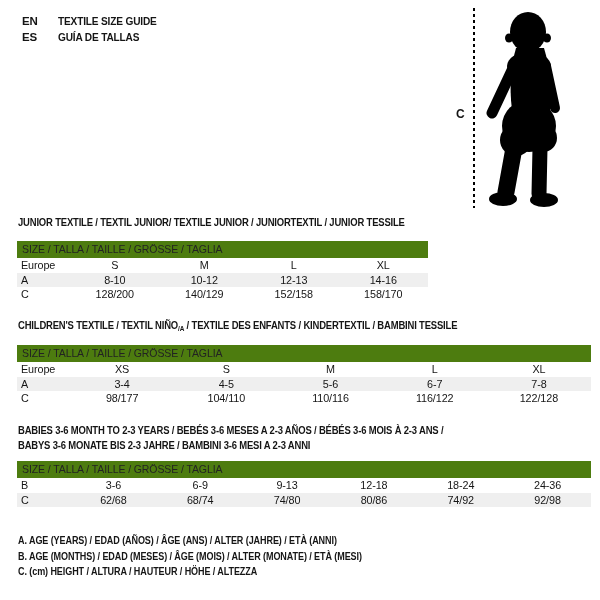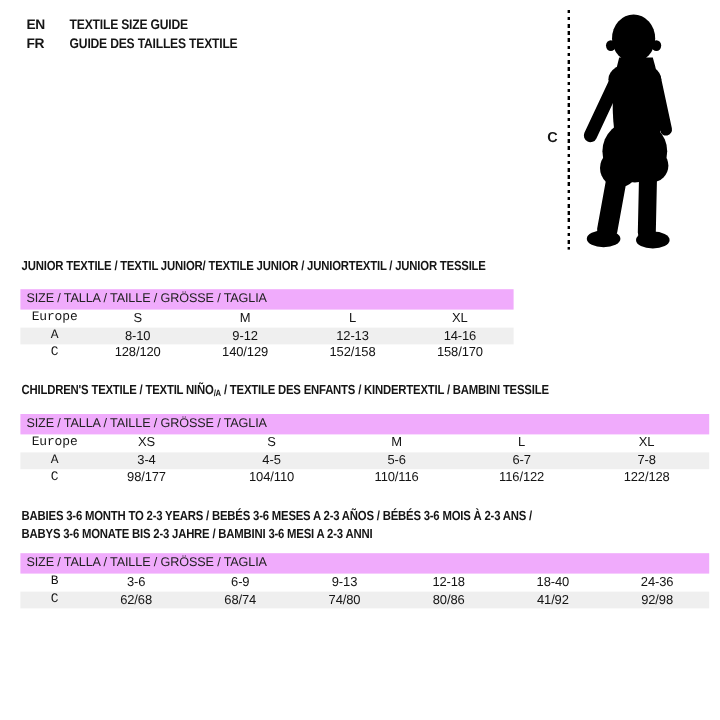--- a/index.html
+++ b/index.html
@@ -20,47 +20,47 @@
   .c-label { position:absolute; left:456px; top:107px; font-size:12px; font-weight:bold; }
   .baby { position:absolute; left:478px; top:8px; }
   
   .sec-title { position:absolute; left:18px; font-size:11px; font-weight:bold;
     white-space:nowrap; letter-spacing:-0.2px; line-height:14.5px;
     transform:scaleX(0.86); transform-origin:0 0; }
   .sub { font-size:7.5px; vertical-align:-2px; }
   
   .table { position:absolute; left:17px; }
   .t1 { width:411px; } .t2,.t3 { width:574px; }
-  .size-header { height:17px; line-height:17px; background:#f0abfc; color:#222;
+  .size-header { height:17px; line-height:17px; background:#4d7c0f; color:#222;
     font-size:10.5px; padding-left:5px; letter-spacing:-0.1px; }
   .trow { display:grid; height:14.5px; align-items:center; font-size:10.8px; letter-spacing:-0.1px; }
   .t1 .trow { grid-template-columns:53px repeat(4,1fr); }
   .t2 .trow { grid-template-columns:53px repeat(5,1fr); }
   .t3 .trow { grid-template-columns:53px repeat(6,1fr); }
   .trow.alt { background:#efefef; }
   .cell { text-align:center; }
-  .cell.label { text-align:center; padding-left:4px;font-family:Liberation Mono, monospace; }
+  .cell.label { text-align:left; padding-left:4px; }
   
   .footnotes { position:absolute; left:18px; top:533px; }
   .footnote { font-size:10.5px; font-weight:bold; line-height:15.5px; white-space:nowrap;
     transform:scaleX(0.86); transform-origin:0 50%; letter-spacing:-0.1px; }
 </style>
 </head>
 <body>
 
 <div class="page">
 
   <div class="lang-block">
     <div class="lang-row">
       <span class="lang-code">EN</span>
       <span class="lang-label">TEXTILE SIZE GUIDE</span>
     </div>
     <div class="lang-row">
-      <span class="lang-code">FR</span>
-      <span class="lang-label">GUIDE DES TAILLES TEXTILE</span>
+      <span class="lang-code">ES</span>
+      <span class="lang-label">GUÍA DE TALLAS</span>
     </div>
   </div>
 
   <div class="dotted-line"></div>
   <div class="c-label">C</div>
   <svg class="baby" width="88" height="200" viewBox="0 0 88 200">
     <g fill="#000000" stroke="none">
       <ellipse cx="50" cy="24" rx="18" ry="20"></ellipse>
       <ellipse cx="31" cy="30" rx="4" ry="4.5"></ellipse>
       <ellipse cx="69" cy="30" rx="4" ry="4.5"></ellipse>
@@ -84,27 +84,27 @@
     <div class="trow">
       <div class="cell label">Europe</div>
       <div class="cell">S</div>
       <div class="cell">M</div>
       <div class="cell">L</div>
       <div class="cell">XL</div>
     </div>
     <div class="trow alt">
       <div class="cell label">A</div>
       <div class="cell">8-10</div>
-      <div class="cell">9-12</div>
+      <div class="cell">10-12</div>
       <div class="cell">12-13</div>
       <div class="cell">14-16</div>
     </div>
     <div class="trow">
       <div class="cell label">C</div>
-      <div class="cell">128/120</div>
+      <div class="cell">128/200</div>
       <div class="cell">140/129</div>
       <div class="cell">152/158</div>
       <div class="cell">158/170</div>
     </div>
   </div>
 
   <div class="sec-title" style="top:318px"><span>CHILDREN'S TEXTILE / TEXTIL NIÑO</span><span class="sub">/A</span><span> / TEXTILE DES ENFANTS / KINDERTEXTIL / BAMBINI TESSILE</span></div>
   <div class="table t2" style="top:345px">
     <div class="size-header">SIZE / TALLA / TAILLE / GRÖSSE / TAGLIA</div>
     <div class="trow">
@@ -138,28 +138,33 @@
     <div>BABYS 3-6 MONATE BIS 2-3 JAHRE / BAMBINI 3-6 MESI A 2-3 ANNI</div>
   </div>
   <div class="table t3" style="top:461px">
     <div class="size-header">SIZE / TALLA / TAILLE / GRÖSSE / TAGLIA</div>
     <div class="trow">
       <div class="cell label">B</div>
       <div class="cell">3-6</div>
       <div class="cell">6-9</div>
       <div class="cell">9-13</div>
       <div class="cell">12-18</div>
-      <div class="cell">18-40</div>
+      <div class="cell">18-24</div>
       <div class="cell">24-36</div>
     </div>
     <div class="trow alt">
       <div class="cell label">C</div>
       <div class="cell">62/68</div>
       <div class="cell">68/74</div>
       <div class="cell">74/80</div>
       <div class="cell">80/86</div>
-      <div class="cell">41/92</div>
+      <div class="cell">74/92</div>
       <div class="cell">92/98</div>
     </div>
   </div>
 
+  <div class="footnotes">
+    <div class="footnote">A. AGE (YEARS) / EDAD (AÑOS) / ÂGE (ANS) / ALTER (JAHRE) / ETÀ (ANNI)</div>
+    <div class="footnote">B. AGE (MONTHS) / EDAD (MESES) / ÂGE (MOIS) / ALTER (MONATE) / ETÀ (MESI)</div>
+    <div class="footnote">C. (cm) HEIGHT / ALTURA / HAUTEUR / HÖHE / ALTEZZA</div>
+  </div>
 
 </div>
 
 </body></html>

